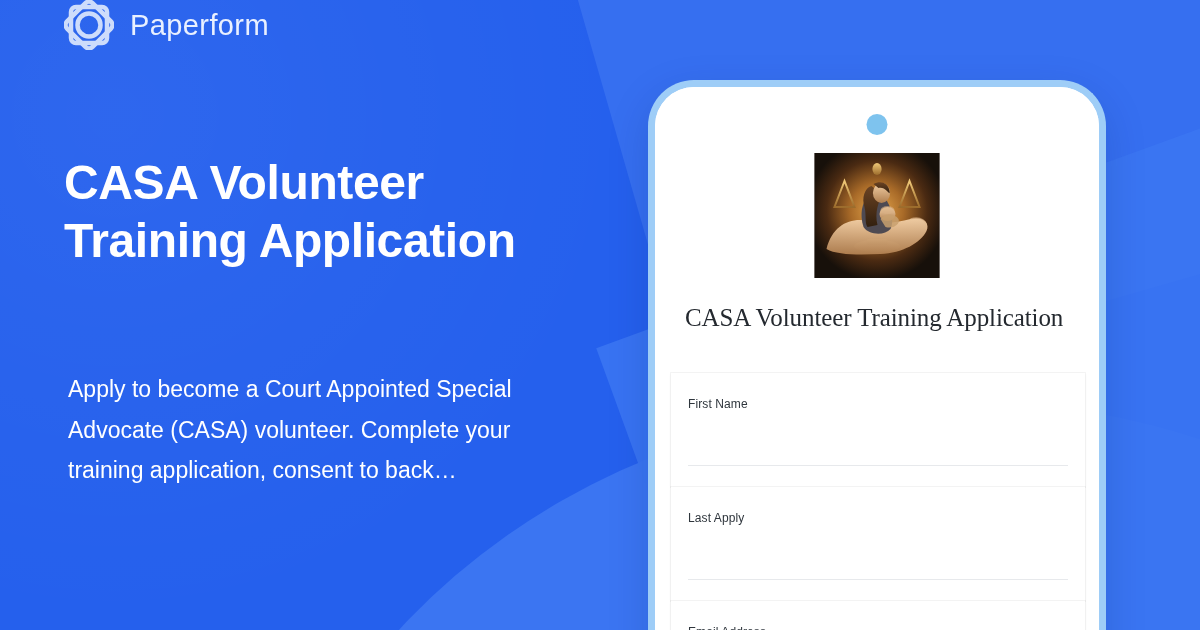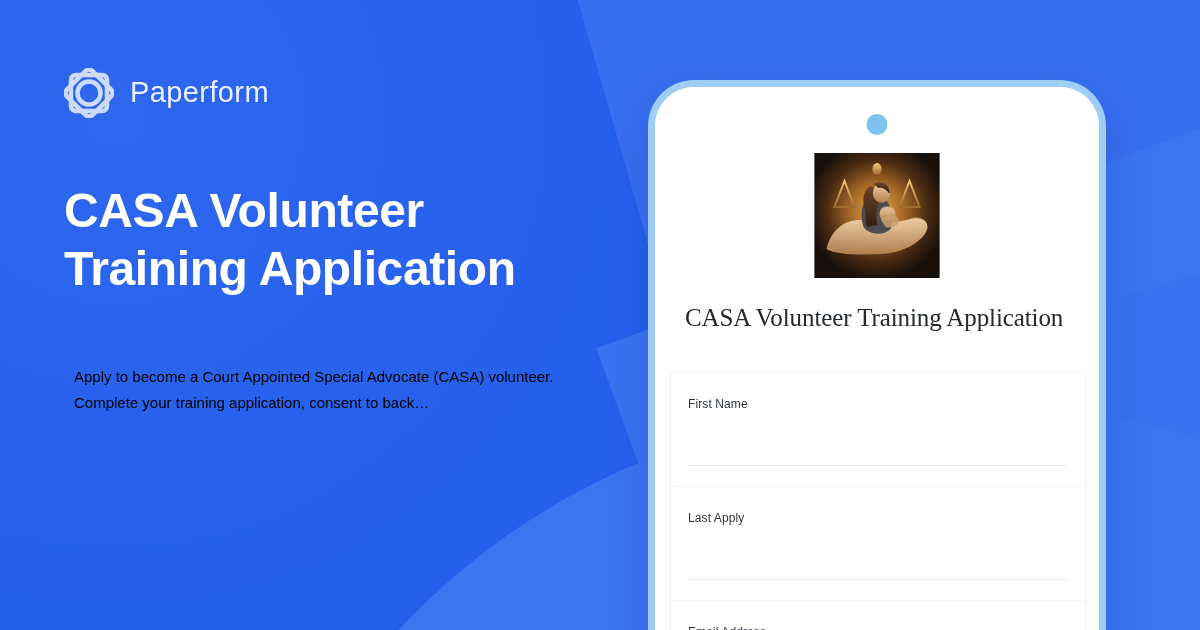--- a/index.html
+++ b/index.html
@@ -70,23 +70,22 @@
 
   
   .left-panel {
     position: absolute;
     left: 64px;
     top: 0;
     width: 560px;
     height: 494px;
     display: flex;
     flex-direction: column;
-    justify-content: center;
+    justify-content: space-between;
     z-index: 5;
-    gap: 30px;
   }
 
   .brand {
     display: flex;
     align-items: center;
     gap: 16px;
     margin-bottom: 34px;
   }
   .brand-mark {
     width: 50px;
@@ -106,24 +105,24 @@
     color: #ffffff;
     font-size: 48px;
     font-weight: 700;
     line-height: 1.21;
     letter-spacing: -0.4px;
     margin: 0 0 26px 0;
     max-width: 520px;
   }
 
   .subcopy {
-    color: #000000;
-    font-size: 15px;
+    color: #ffffff;
+    font-size: 23px;
     line-height: 1.75;
-    margin: 10px;
+    margin: 4px;
     max-width: 520px;
     font-weight: 400;
   }
 
   
   .phone {
     position: absolute;
     left: 648px;
     top: 80px;
     width: 458px;

